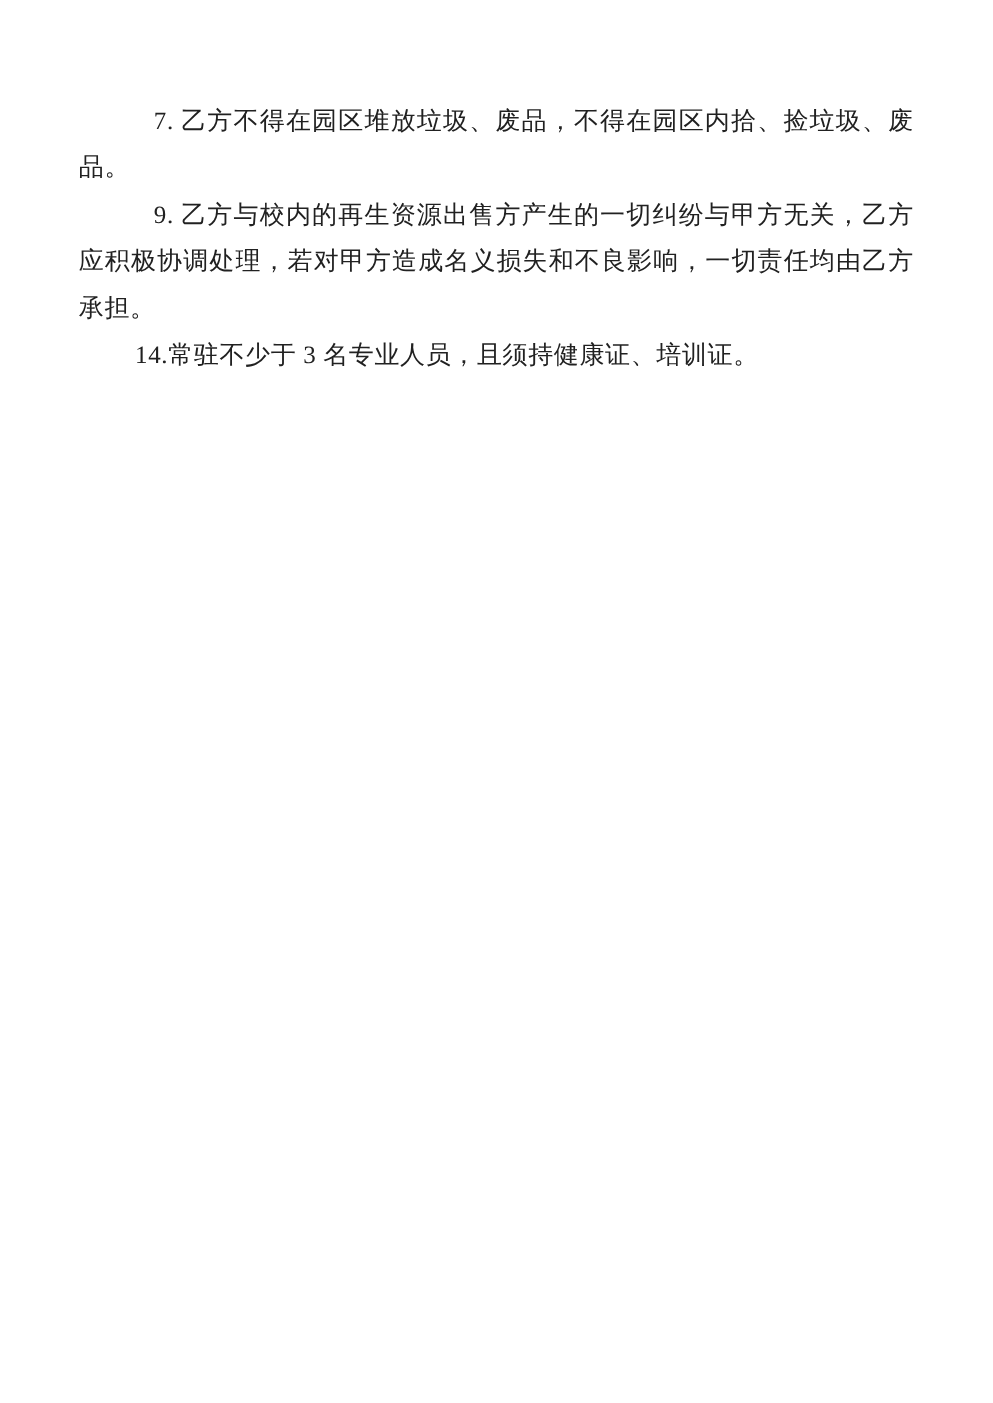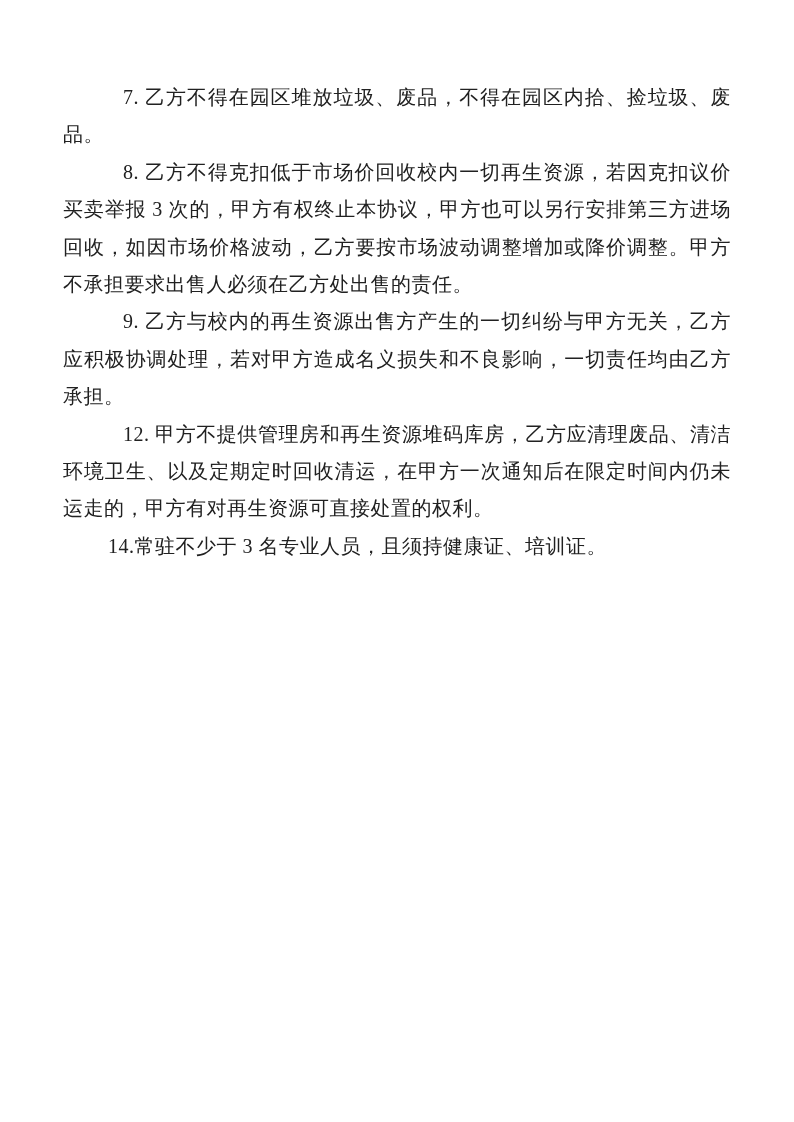--- a/index.html
+++ b/index.html
@@ -45,19 +45,17 @@
     line-height: 20px;
     color: #2a2a2a;
   }
 </style>
 </head>
 <body>
 
 <div class="page">
   <div class="content">
     <p>7. 乙方不得在园区堆放垃圾、废品，不得在园区内拾、捡垃圾、废品。</p>
-    <p>8. 乙方不得克扣低于市场价回收校内一切再生资源，若因克扣议价买卖举报 3 次的，甲方有权终止本协议，甲方也可以另行安排第三方进场回收，如因市场价格波动，乙方要按市场波动调整增加或降价调整。甲方不承担要求出售人必须在乙方处出售的责任。</p>
     <p>9. 乙方与校内的再生资源出售方产生的一切纠纷与甲方无关，乙方应积极协调处理，若对甲方造成名义损失和不良影响，一切责任均由乙方承担。</p>
-    <p>12. 甲方不提供管理房和再生资源堆码库房，乙方应清理废品、清洁环境卫生、以及定期定时回收清运，在甲方一次通知后在限定时间内仍未运走的，甲方有对再生资源可直接处置的权利。</p>
     <p class="small-indent">14.常驻不少于 3 名专业人员，且须持健康证、培训证。</p>
   </div>
   <div class="page-number">12</div>
 </div>
 
 </body></html>

